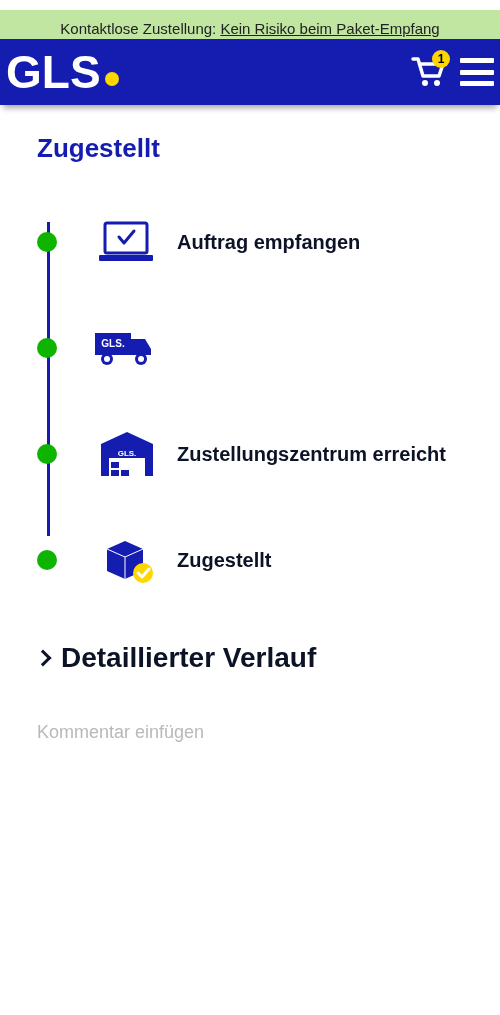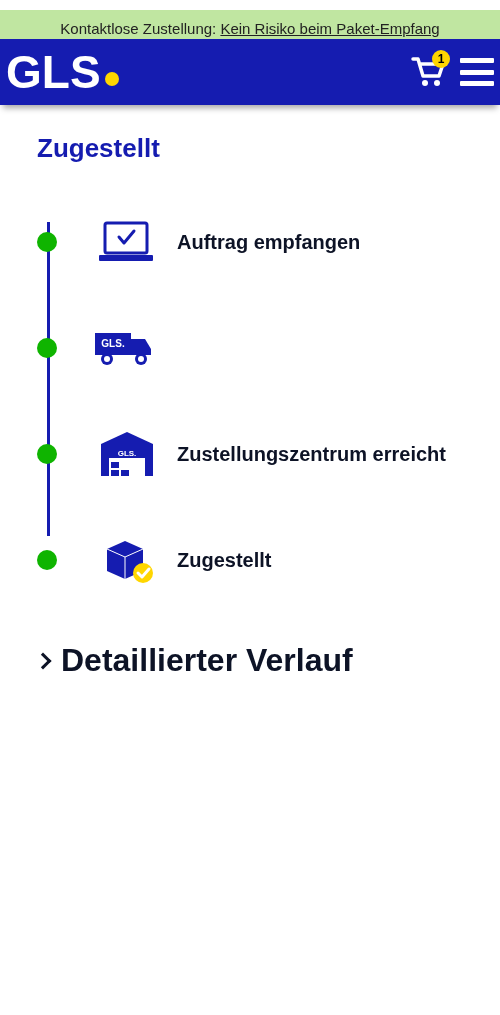--- a/index.html
+++ b/index.html
@@ -139,21 +139,21 @@
   .step .label{
     font-size:20px;
     font-weight:600;
     line-height:1.35;
     color:var(--text);
   }
 
   
   .expander{
     display:flex;align-items:center;gap:12px;
-    font-size:32px;font-weight:700;color:var(--text);
+    font-size:28px;font-weight:700;color:var(--text);
     cursor:pointer;margin:0 0 48px;
   }
   .chevron{
     width:12px;height:12px;
     border-right:3px solid var(--text);
     border-bottom:3px solid var(--text);
     transform:rotate(-45deg);
   }
 
   
@@ -274,15 +274,16 @@
       <div class="label">Zugestellt</div>
     </div>
 
   </div>
 
   <div class="expander">
     <span class="chevron"></span>
     <span>Detaillierter Verlauf</span>
   </div>
 
+  <input type="text" class="comment" placeholder="Kommentar einfügen" style="">
 
 
 </div>
 
 </body></html>

